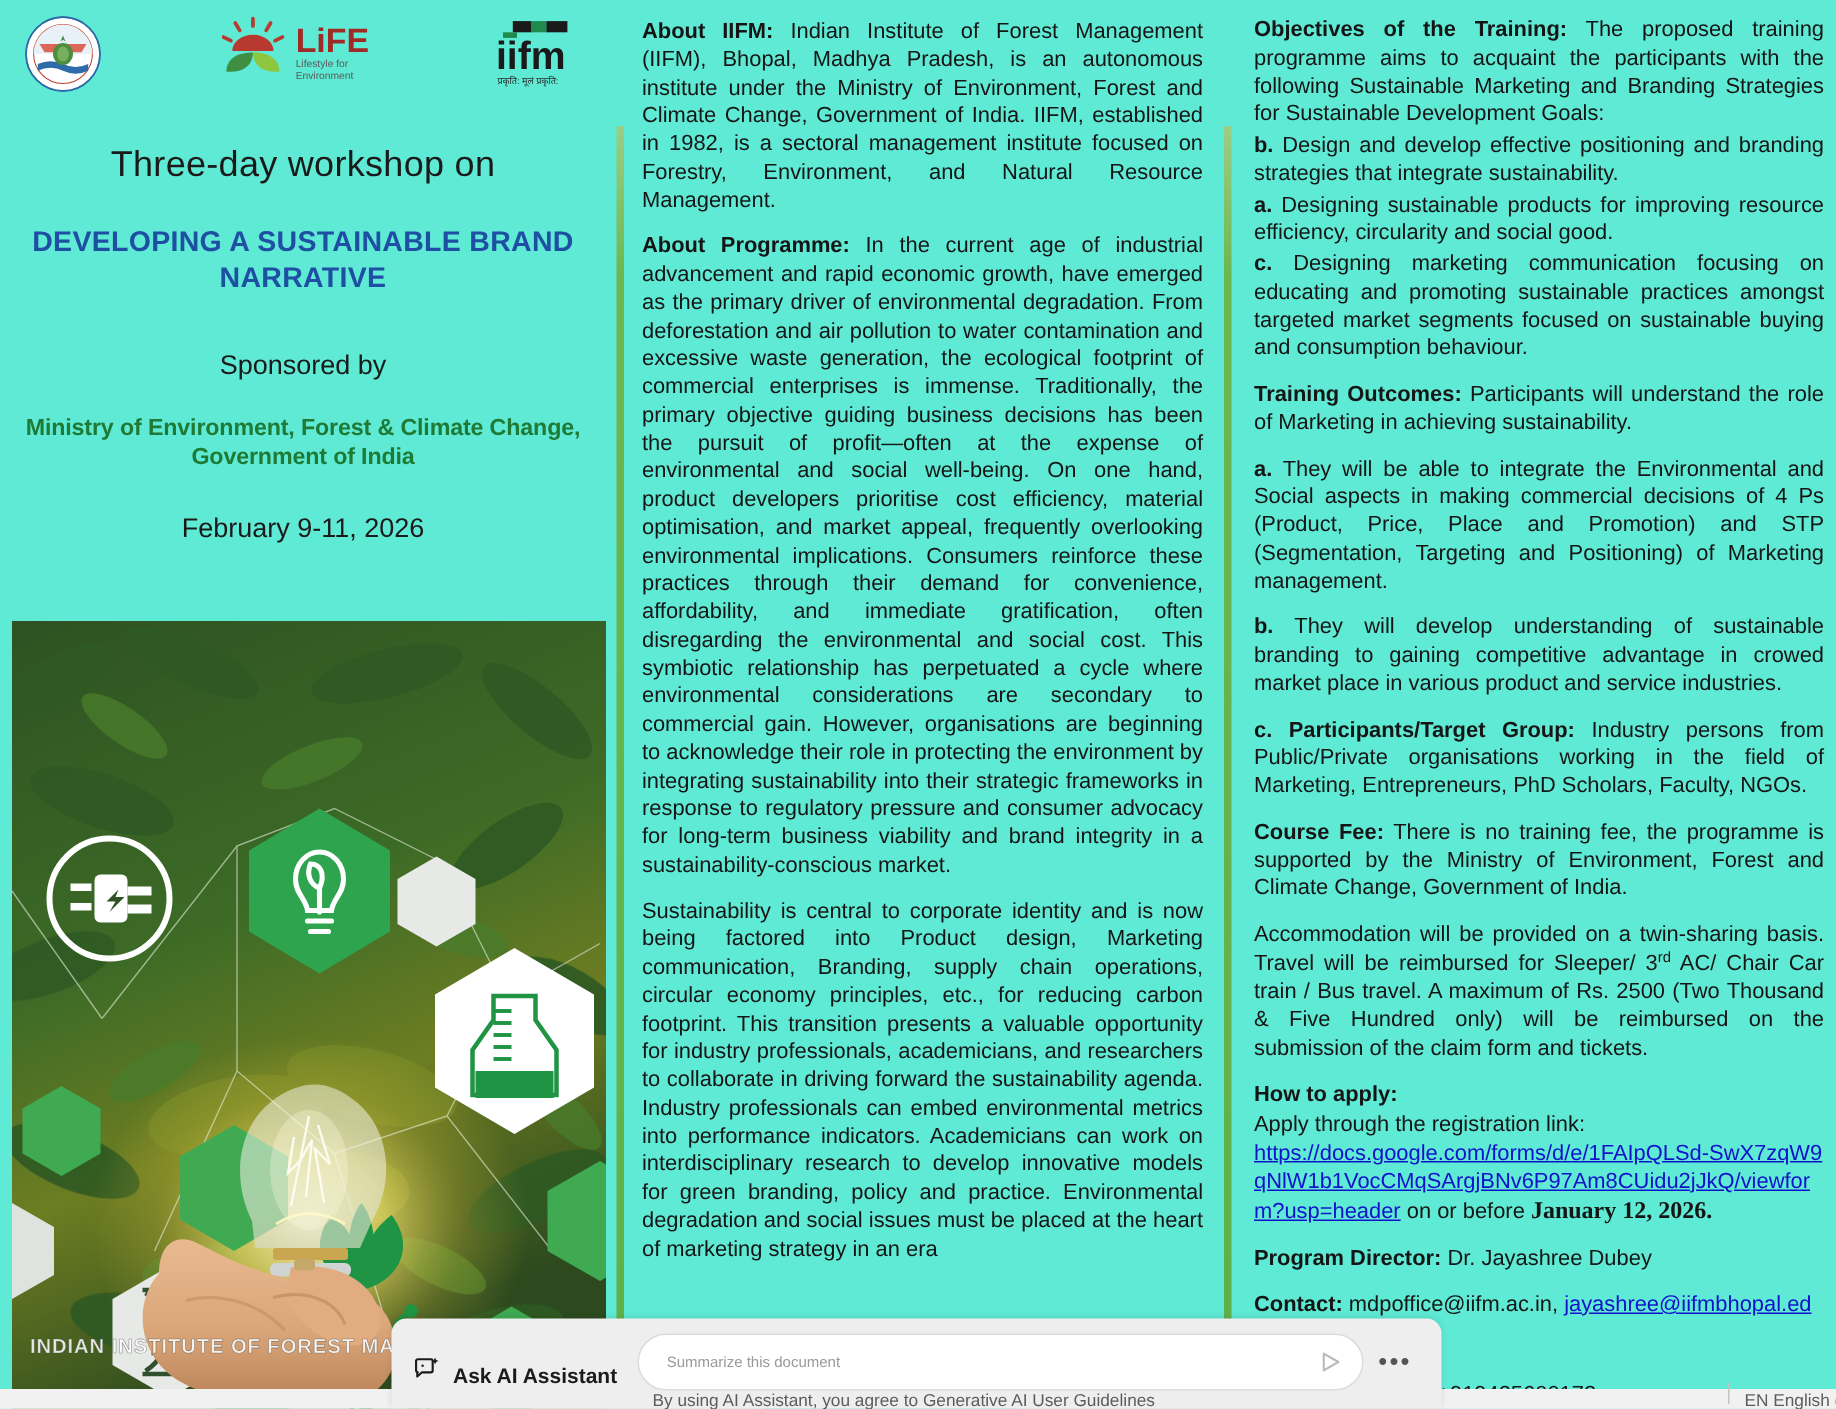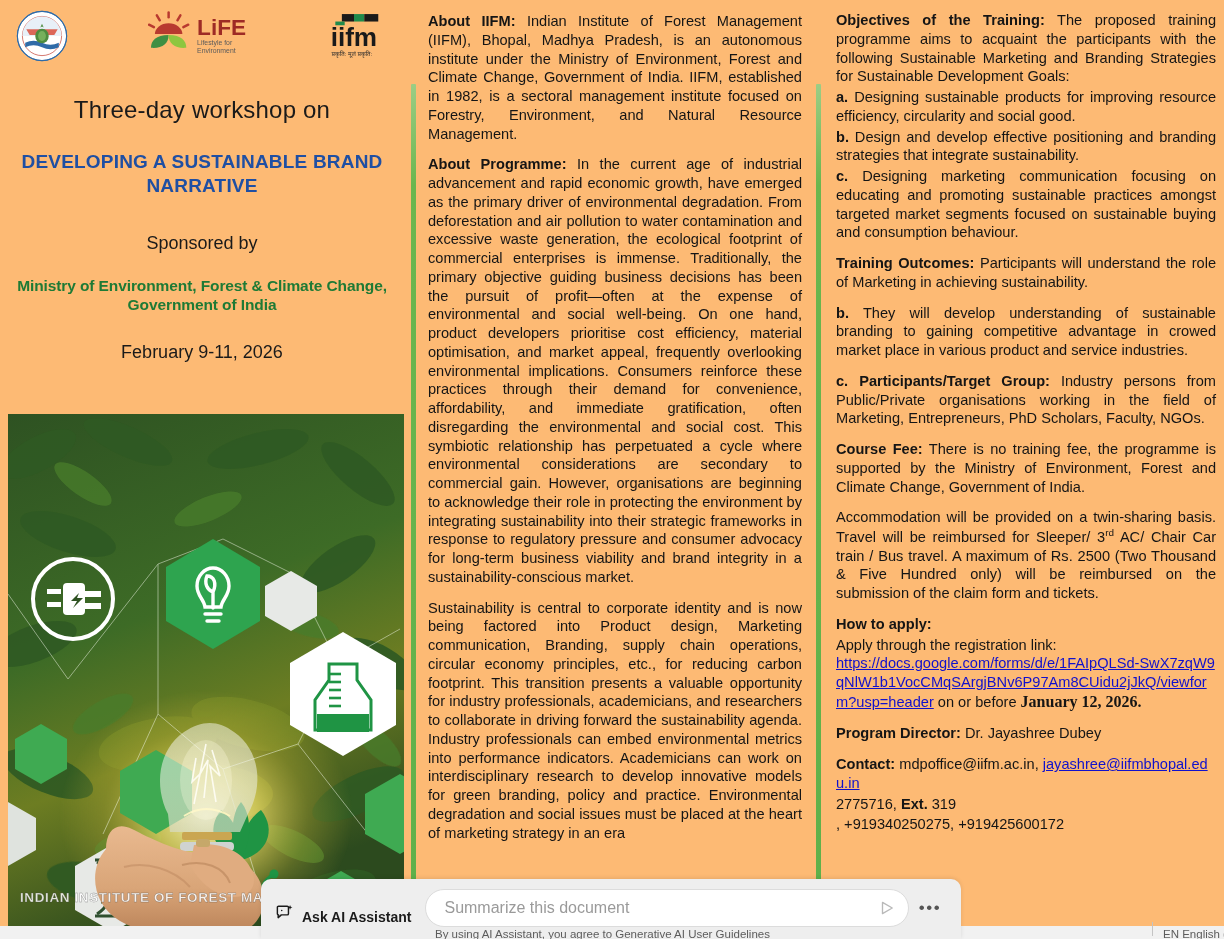--- a/index.html
+++ b/index.html
@@ -6,21 +6,21 @@
   html, body {
     margin: 0; padding: 0;
     width: 1224px; height: 939px;
     background: #ffffff;
     font-family: "Liberation Sans", sans-serif;
     overflow: hidden;
   }
   #page {
     position: relative;
     width: 1224px; height: 939px;
-    background: #fdba74;
+    background: #5eead4;
     overflow: hidden;
   }
 
   
   .col { position: absolute; top: 0; }
   .col-left   { left: 0;   width: 404px; height: 939px; }
   .col-mid    { left: 424px; width: 382px; height: 939px; }
   .col-right  { left: 832px; width: 388px; height: 939px; }
 
   .divider {
@@ -157,21 +157,21 @@
     border-radius: 19px;
     display: flex;
     align-items: center;
     padding: 0 6px 0 16px;
   }
   .ai-input {
     flex: 1;
     border: none; outline: none;
     background: transparent;
     font-family: "Liberation Sans", sans-serif;
-    font-size: 16px;
+    font-size: 10px;
     color: #333;
   }
   .ai-input::placeholder { color: #9a9a9a; }
   .ai-send {
     width: 30px; height: 30px;
     border: none; background: transparent;
     cursor: pointer;
     display: flex; align-items: center; justify-content: center;
   }
   .ai-more {
@@ -519,28 +519,29 @@
       <p><span class="lbl">About Programme:</span><span> In the current age of industrial advancement and rapid economic growth, have emerged as the primary driver of environmental degradation. From deforestation and air pollution to water contamination and excessive waste generation, the ecological footprint of commercial enterprises is immense. Traditionally, the primary objective guiding business decisions has been the pursuit of profit—often at the expense of environmental and social well-being. On one hand, product developers prioritise cost efficiency, material optimisation, and market appeal, frequently overlooking environmental implications. Consumers reinforce these practices through their demand for convenience, affordability, and immediate gratification, often disregarding the environmental and social cost. This symbiotic relationship has perpetuated a cycle where environmental considerations are secondary to commercial gain. However, organisations are beginning to acknowledge their role in protecting the environment by integrating sustainability into their strategic frameworks in response to regulatory pressure and consumer advocacy for long-term business viability and brand integrity in a sustainability-conscious market.</span></p>
 
       <p>Sustainability is central to corporate identity and is now being factored into Product design, Marketing communication, Branding, supply chain operations, circular economy principles, etc., for reducing carbon footprint. This transition presents a valuable opportunity for industry professionals, academicians, and researchers to collaborate in driving forward the sustainability agenda. Industry professionals can embed environmental metrics into performance indicators. Academicians can work on interdisciplinary research to develop innovative models for green branding, policy and practice. Environmental degradation and social issues must be placed at the heart of marketing strategy in an era</p>
     </div>
   </div>
 
   <div class="col col-right">
     <div class="body-col">
       <p class="tight"><span class="lbl">Objectives of the Training:</span><span> The proposed training programme aims to acquaint the participants with the following Sustainable Marketing and Branding Strategies for Sustainable Development Goals:</span></p>
 
+      <p class="tight"><span class="lbl">b.</span><span> Design and develop effective positioning and branding strategies that integrate sustainability.</span></p>
+
       <p class="tight"><span class="lbl">a.</span><span> Designing sustainable products for improving resource efficiency, circularity and social good.</span></p>
 
-      <p class="tight"><span class="lbl">b.</span><span> Design and develop effective positioning and branding strategies that integrate sustainability.</span></p>
-
       <p><span class="lbl">c.</span><span> Designing marketing communication focusing on educating and promoting sustainable practices amongst targeted market segments focused on sustainable buying and consumption behaviour.</span></p>
 
       <p><span class="lbl">Training Outcomes:</span><span> Participants will understand the role of Marketing in achieving sustainability.</span></p>
 
+      <p><span class="lbl">a.</span><span> They will be able to integrate the Environmental and Social aspects in making commercial decisions of 4 Ps (Product, Price, Place and Promotion) and STP (Segmentation, Targeting and Positioning) of Marketing management.</span></p>
 
       <p><span class="lbl">b.</span><span> They will develop understanding of sustainable branding to gaining competitive advantage in crowed market place in various product and service industries.</span></p>
 
       <p><span class="lbl">c.  Participants/Target Group:</span><span> Industry persons from Public/Private organisations working in the field of Marketing, Entrepreneurs, PhD Scholars, Faculty, NGOs.</span></p>
 
       <p><span class="lbl">Course Fee:</span><span> There is no training fee, the programme is supported by the Ministry of Environment, Forest and Climate Change, Government of India.</span></p>
 
       <p><span>Accommodation will be provided on a twin-sharing basis. Travel will be reimbursed for Sleeper/ 3</span><sup>rd</sup><span> AC/ Chair Car train / Bus travel. A maximum of Rs. 2500 (Two Thousand &amp; Five Hundred only) will be reimbursed on the submission of the claim form and tickets.</span></p>
 
       <p class="tight"><span class="lbl">How to apply:</span></p>

